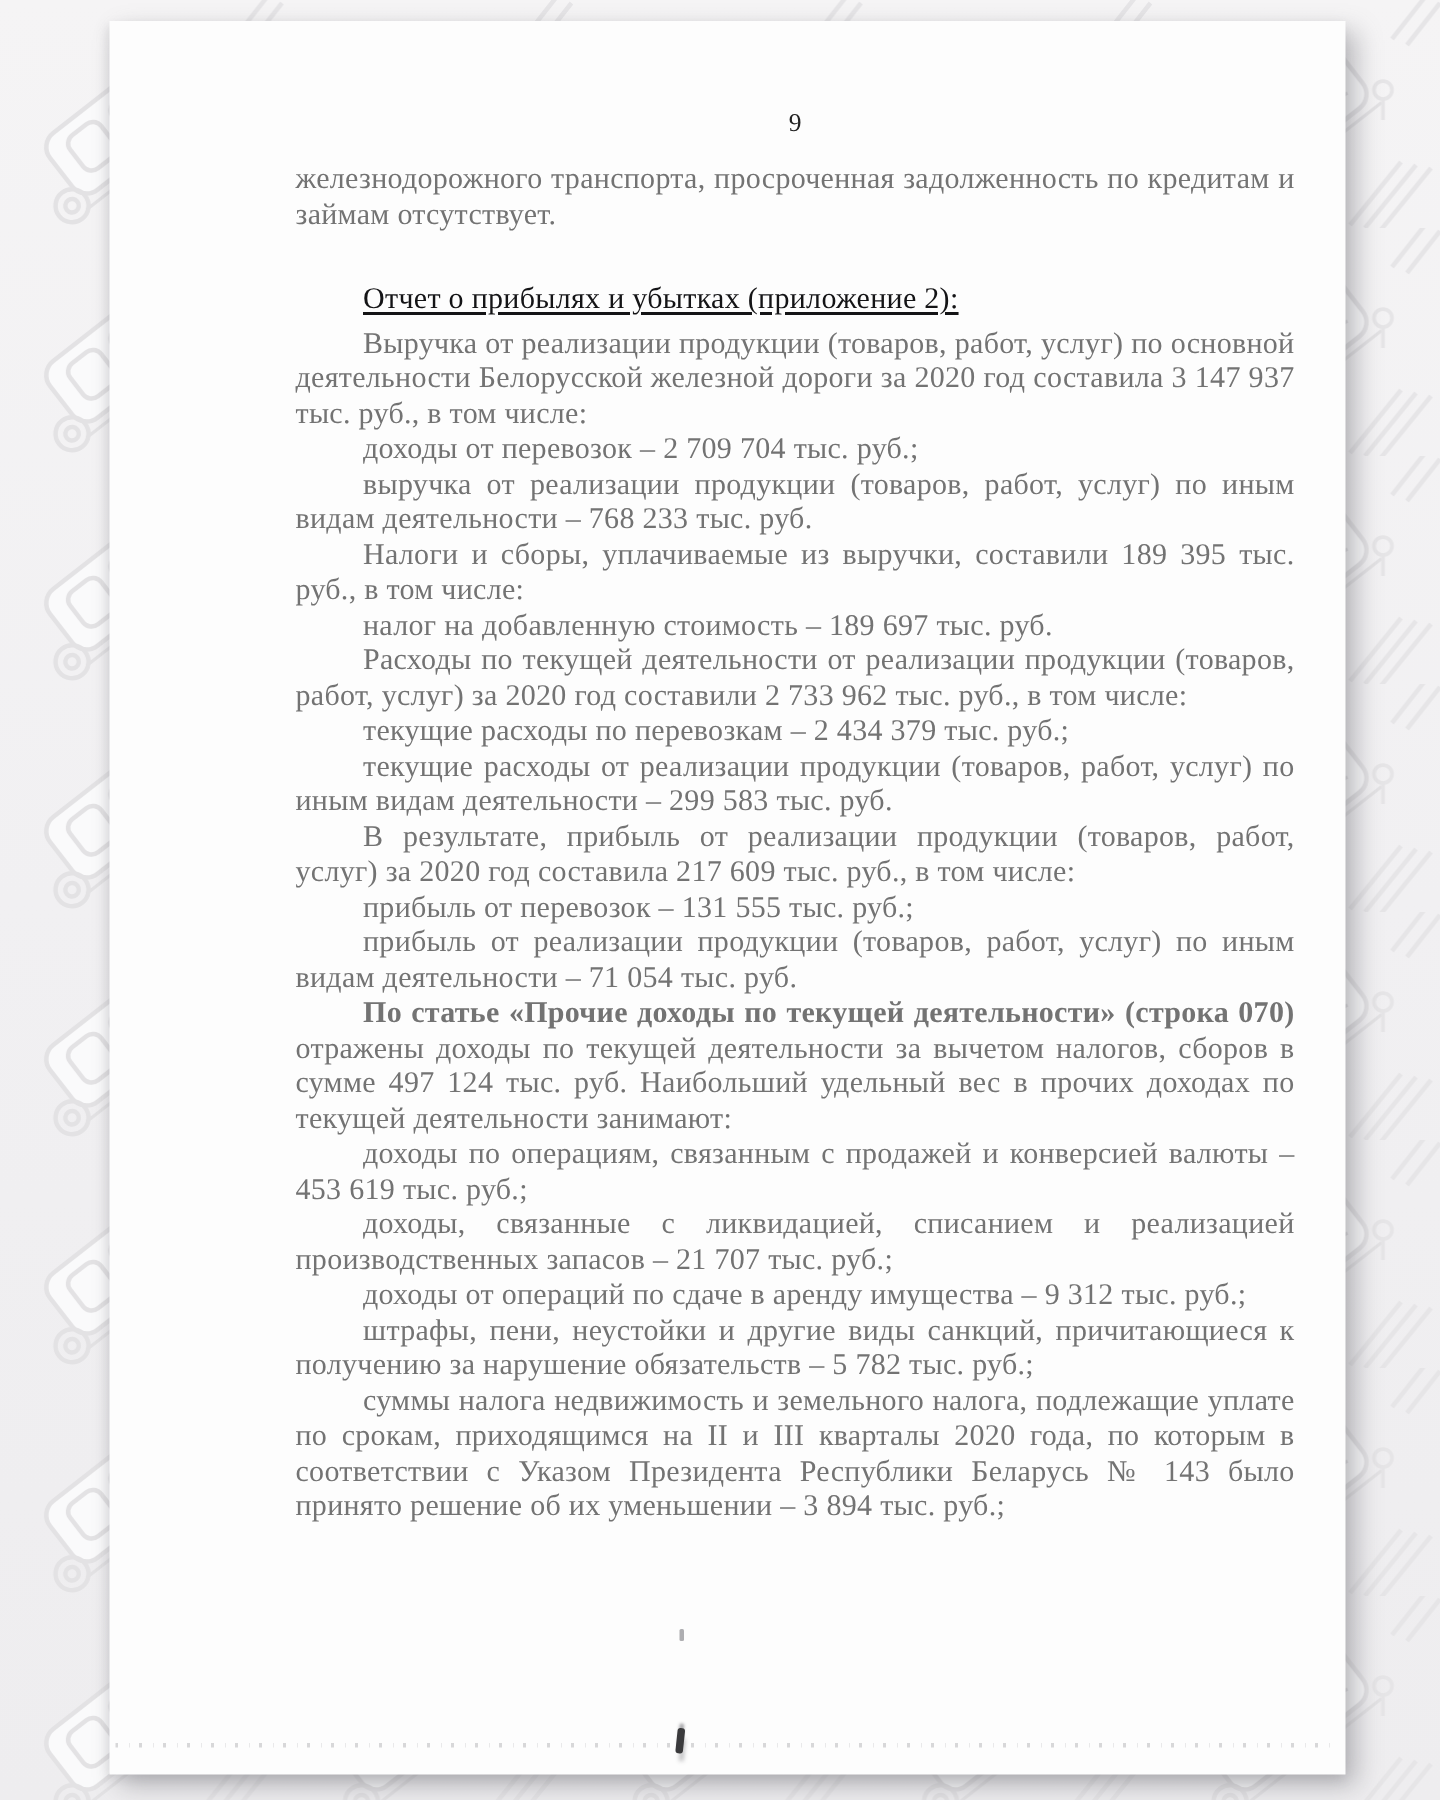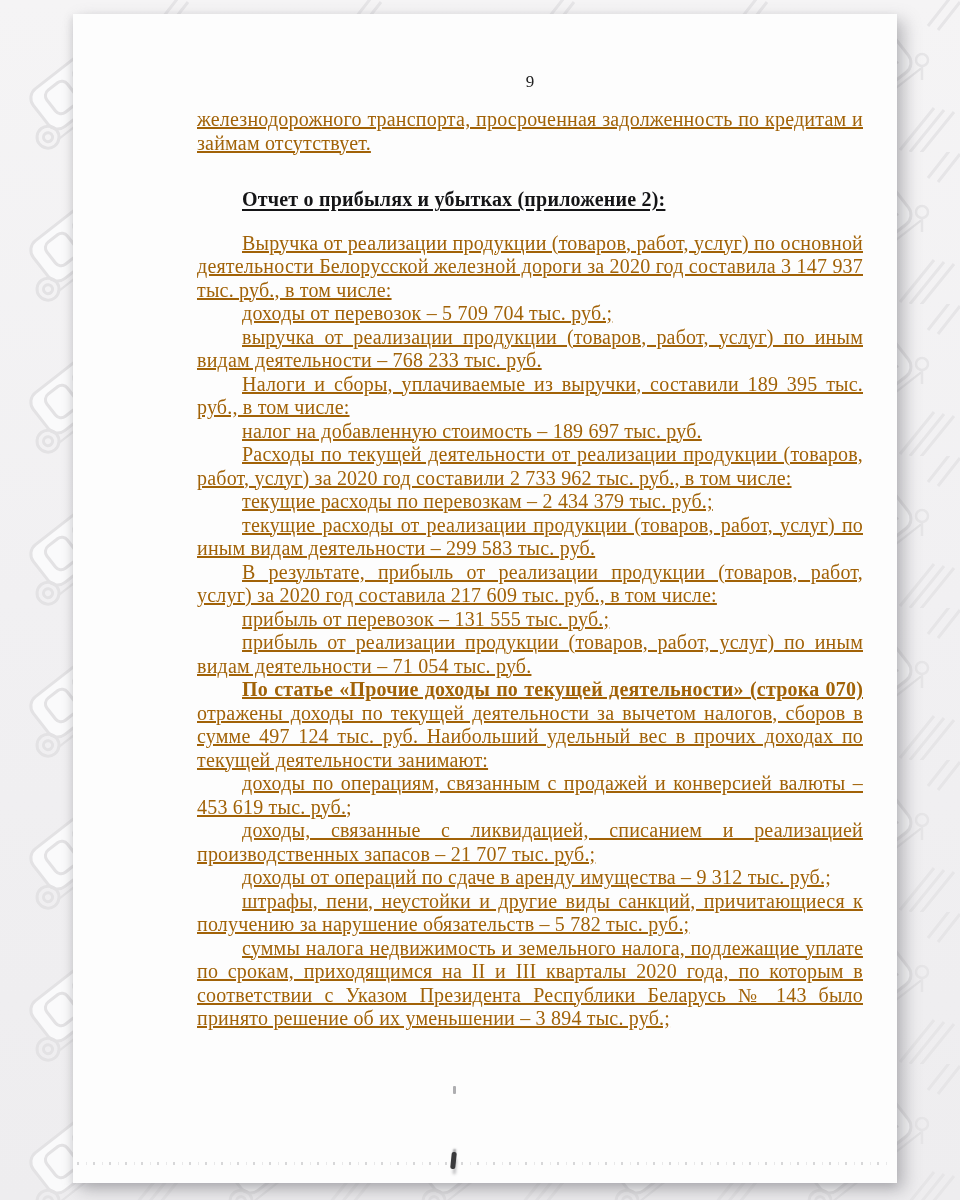--- a/index.html
+++ b/index.html
@@ -37,34 +37,33 @@
     text-align: center;
     font-size: 17px;
     line-height: 20px;
     color: #222;
     margin: 0 0 16px 0;
   }
   .page p {
     margin: 0;
     font-size: 20px;
     line-height: 23.5px;
-    color: #a16207;
+    color: #737373;
     text-align: justify;
     text-indent: 45px;
     letter-spacing: 0.2px;
-    text-decoration: underline;
   }
   .page p.no-indent {
     text-indent: 0;
   }
   .section-heading {
-    margin: 33px 0 20px 0;
+    margin: 33px 0 6px 0;
     font-size: 20px;
     line-height: 23.5px;
-    font-weight: bold;
+    font-weight: normal;
     color: #141416;
     text-indent: 45px;
     letter-spacing: 0.2px;
   }
   .section-heading span {
     text-decoration: underline;
     text-decoration-thickness: 2px;
     text-underline-offset: 3px;
   }
   .bold-lead {
@@ -144,21 +143,21 @@
 
 <div class="page">
 
   <div class="page-number">9</div>
 
   <p class="no-indent">железнодорожного транспорта, просроченная задолженность по кредитам и займам отсутствует.</p>
 
   <h2 class="section-heading"><span>Отчет о прибылях и убытках (приложение 2):</span></h2>
 
   <p>Выручка от реализации продукции (товаров, работ, услуг) по основной деятельности Белорусской железной дороги за 2020 год составила 3 147 937 тыс. руб., в том числе:</p>
-  <p>доходы от перевозок – 5 709 704 тыс. руб.;</p>
+  <p>доходы от перевозок – 2 709 704 тыс. руб.;</p>
   <p>выручка от реализации продукции (товаров, работ, услуг) по иным видам деятельности – 768 233 тыс. руб.</p>
   <p>Налоги и сборы, уплачиваемые из выручки, составили 189 395 тыс. руб., в том числе:</p>
   <p>налог на добавленную стоимость – 189 697 тыс. руб.</p>
   <p>Расходы по текущей деятельности от реализации продукции (товаров, работ, услуг) за 2020 год составили 2 733 962 тыс. руб., в том числе:</p>
   <p>текущие расходы по перевозкам – 2 434 379 тыс. руб.;</p>
   <p>текущие расходы от реализации продукции (товаров, работ, услуг) по иным видам деятельности – 299 583 тыс. руб.</p>
   <p>В результате, прибыль от реализации продукции (товаров, работ, услуг) за 2020 год составила 217 609 тыс. руб., в том числе:</p>
   <p>прибыль от перевозок – 131 555 тыс. руб.;</p>
   <p>прибыль от реализации продукции (товаров, работ, услуг) по иным видам деятельности – 71 054 тыс. руб.</p>
 

